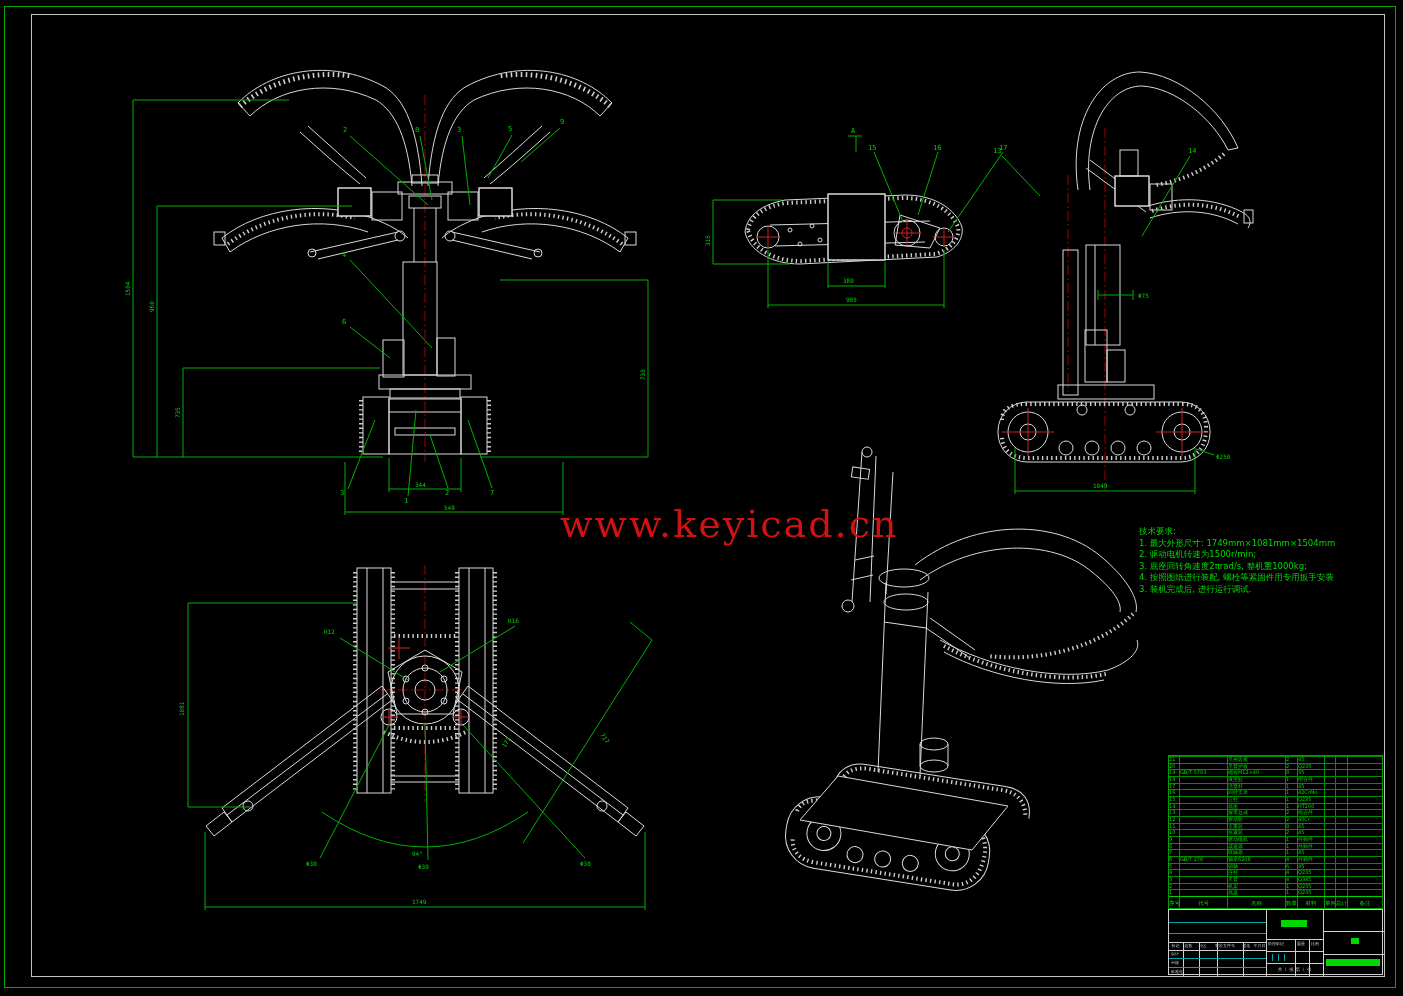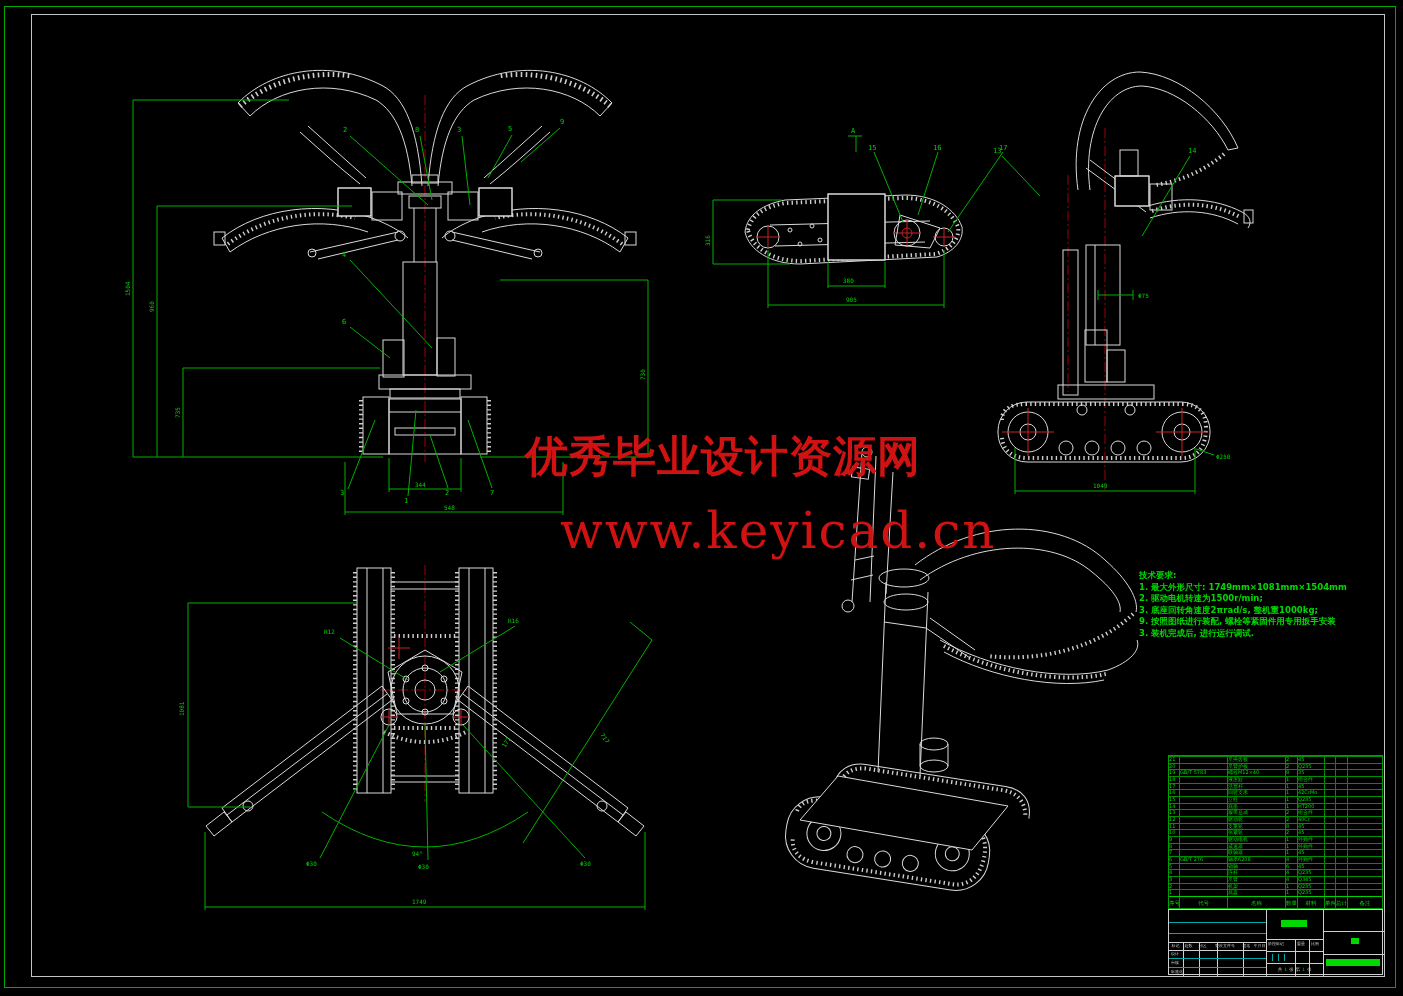--- a/index.html
+++ b/index.html
@@ -14,25 +14,25 @@
   .teeth{stroke:#cfcfcf;fill:none;stroke-width:5;stroke-dasharray:1.6 3.4;}
   .teeth2{stroke:#cfcfcf;fill:none;stroke-width:4;stroke-dasharray:1.4 3.2;}
   .g{stroke:#00b000;fill:none;stroke-width:1;}
   .gt{fill:#00d400;font-size:6px;font-family:"DejaVu Sans Mono",monospace;}
   .bal{fill:#00d400;font-size:7px;font-family:"DejaVu Sans Mono",monospace;}
   .cl{stroke:#a00000;fill:none;stroke-width:1;stroke-dasharray:10 3 2 3;}
   .rc{stroke:#c92222;fill:none;stroke-width:1;}
   
   .wm1{position:absolute;left:525px;top:428px;font-family:"DejaVu Serif",serif;font-size:43px;
        font-weight:bold;color:#d01212;letter-spacing:1px;white-space:nowrap;}
-  .wm2{position:absolute;left:560px;top:502px;font-family:"DejaVu Serif",serif;font-size:50px;
+  .wm2{position:absolute;left:560px;top:502px;font-family:"DejaVu Serif",serif;font-size:38px;
        color:#d01212;letter-spacing:2px;white-space:nowrap;}
   
-  .tech{position:absolute;left:1139px;top:570px;width:252px;color:#00d800;
-        font-size:8.5px;line-height:11.5px;white-space:nowrap;font-weight:bold;}
+  .tech{position:absolute;left:1139px;top:526px;width:252px;color:#00d800;
+        font-size:8.5px;line-height:11.5px;white-space:nowrap;}
   
   .tb{position:absolute;left:1168px;top:755px;width:215px;height:220px;font-family:"DejaVu Sans",sans-serif;}
   .pl{position:absolute;left:0;top:0;width:215px;height:154px;border:1px solid #00a000;box-sizing:border-box;}
   .pl-rows{position:absolute;left:0;top:0;width:213px;height:140px;overflow:hidden;}
   .pl-row,.pl-head{display:grid;grid-template-columns:10px 48px 58px 12px 27px 11px 12px 35px;
         height:6.68px;border-top:1px solid #008f00;box-sizing:border-box;color:#00d800;
         font-size:5px;line-height:5.6px;overflow:hidden;}
   .pl-head{position:absolute;left:0;top:140px;width:213px;height:13px;border-top:1.5px solid #00d000;
         font-size:5.5px;line-height:12px;text-align:center;}
   .pl-row span,.pl-head span{border-left:1px solid #008f00;overflow:hidden;white-space:nowrap;}
@@ -383,29 +383,28 @@
       <line class="w" x1="870" y1="602" x2="876" y2="456"></line>
       <circle class="w" cx="867" cy="452" r="5"></circle>
       <line class="w" x1="855" y1="560" x2="874" y2="556"></line>
       <line class="w" x1="851" y1="580" x2="873" y2="575"></line>
       <circle class="w" cx="848" cy="606" r="6"></circle>
       <line class="w" x1="886" y1="594" x2="893" y2="472"></line>
       <rect class="w" x="852" y="468" width="17" height="10" transform="rotate(8 860 473)"></rect>
     </g>
   </svg>
 
-  <div class="wm1">优秀毕业设计资源网</div>
   <div class="wm2">www.keyicad.cn</div>
 
   <div class="tech">
     <div>技术要求:</div>
     <div>1. 最大外形尺寸: 1749mm×1081mm×1504mm</div>
     <div>2. 驱动电机转速为1500r/min;</div>
     <div>3. 底座回转角速度2πrad/s, 整机重1000kg;</div>
-    <div>9. 按照图纸进行装配, 螺栓等紧固件用专用扳手安装</div>
+    <div>4. 按照图纸进行装配, 螺栓等紧固件用专用扳手安装</div>
     <div>3. 装机完成后, 进行运行调试.</div>
   </div>
 
   <div class="tb">
     <div class="pl">
       <div class="pl-rows">
           <div class="pl-row">
             <span>21</span>
             <span></span>
             <span>爪尖齿板</span>

